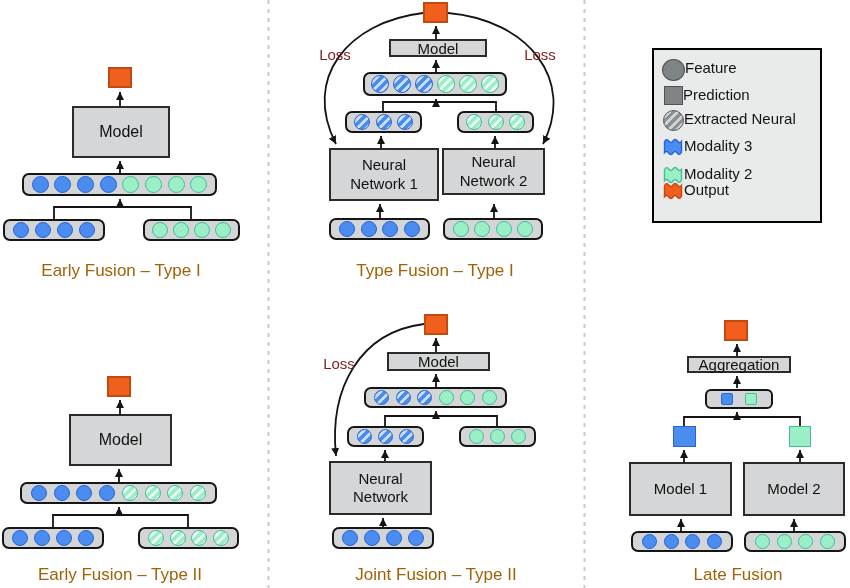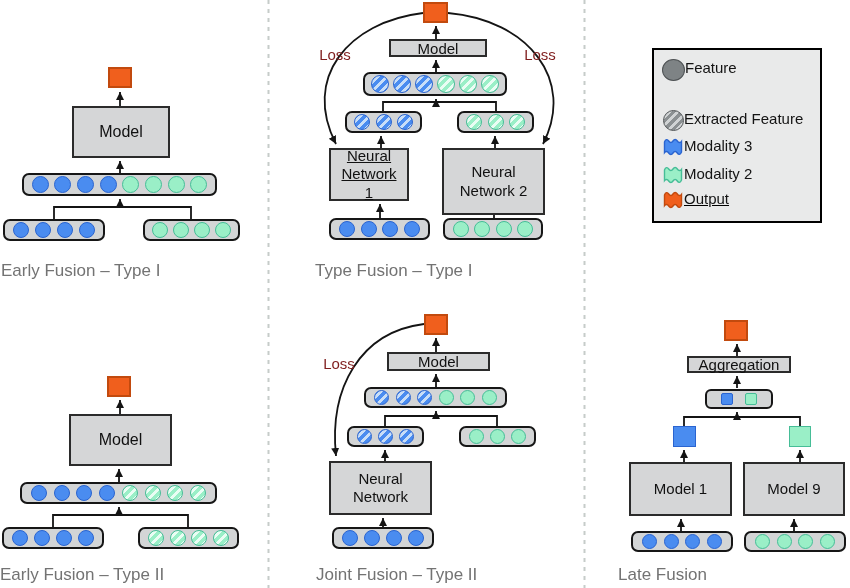--- a/index.html
+++ b/index.html
@@ -18,21 +18,21 @@
   .cell.m1{background:var(--modality1-fill);border-color:var(--modality1-border);}
   .cell.m2{background:var(--modality2-fill);border-color:var(--modality2-border);}
   .cell.m1x{background:repeating-linear-gradient(135deg,var(--modality1-fill) 0 3.2px,var(--modality1-hatch-light) 3.2px 6.2px);border-color:var(--modality1-border);}
   .cell.m2x{background:repeating-linear-gradient(135deg,var(--modality2-fill) 0 3.2px,var(--modality2-hatch-light) 3.2px 6.2px);border-color:var(--modality2-border);}
   
   .osq{background:var(--output-fill);border:2px solid var(--output-border);}
   .psq{border:1.5px solid;}
   .psq.m1{background:var(--modality1-fill);border-color:var(--modality1-border);}
   .psq.m2{background:var(--modality2-fill);border-color:var(--modality2-border);}
   
-  .caption{font-size:17px;color:#737373;text-align:left;}
+  .caption{font-size:17px;color:#a16207;text-align:center;}
   .loss{font-size:15px;color:#7f1d1d;text-align:center;}
   
   .legend{background:var(--legend-fill);border:2px solid var(--legend-border);}
   .lrow{position:absolute;left:8px;display:flex;align-items:flex-start;height:24px;}
   .ltext{font-size:15px;color:#141414;white-space:nowrap;}
   .lswatch{flex:none;}
   .lcirc{width:23px;height:22px;border-radius:50%;background:var(--feature-gray-fill);border:1.5px solid var(--feature-gray-border);box-sizing:border-box;}
   .lsq{width:19px;height:19px;background:var(--feature-gray-fill);border:1.5px solid var(--feature-gray-border);box-sizing:border-box;margin-left:2px;}
   .lcircx{width:21px;height:21px;border-radius:50%;background:repeating-linear-gradient(135deg,#8b9092 0 3px,var(--hatch-gray-light) 3px 6px);border:1.5px solid var(--feature-gray-border);box-sizing:border-box;margin-left:1px;}
 </style>
@@ -136,22 +136,22 @@
     <div class="abs frow" style="left:345px;top:111px;width:77px;height:22px;">
         <span class="cell m1x"></span>
         <span class="cell m1x"></span>
         <span class="cell m1x"></span>
       </div>
     <div class="abs frow" style="left:457px;top:111px;width:77px;height:22px;">
         <span class="cell m2x"></span>
         <span class="cell m2x"></span>
         <span class="cell m2x"></span>
       </div>
-    <div class="abs box nn" style="left:329px;top:148px;width:80px;height:53px;text-decoration:underline;">Neural Network 1</div>
-    <div class="abs box nn" style="left:442px;top:148px;width:103px;height:67px;">Neural Network 2</div>
+    <div class="abs box nn" style="left:329px;top:148px;width:110px;height:53px;">Neural Network 1</div>
+    <div class="abs box nn" style="left:442px;top:148px;width:103px;height:47px;">Neural Network 2</div>
     <div class="abs frow" style="left:329px;top:218px;width:101px;height:22px;">
         <span class="cell m1"></span>
         <span class="cell m1"></span>
         <span class="cell m1"></span>
         <span class="cell m1"></span>
       </div>
     <div class="abs frow" style="left:443px;top:218px;width:100px;height:22px;">
         <span class="cell m2"></span>
         <span class="cell m2"></span>
         <span class="cell m2"></span>
@@ -159,37 +159,41 @@
       </div>
     <div class="abs caption" style="left:315px;top:261px;width:240px;">Type Fusion – Type I</div>
   </section>
 
   <section>
     <div class="abs legend" style="left:652px;top:48px;width:170px;height:175px;">
       <div class="lrow" style="top:9px;">
         <span class="lswatch lcirc"></span>
         <span class="ltext">Feature</span>
       </div>
+      <div class="lrow" style="top:36px;">
+        <span class="lswatch lsq"></span>
+        <span class="ltext">Prediction</span>
+      </div>
       <div class="lrow" style="top:60px;">
         <span class="lswatch lcircx"></span>
-        <span class="ltext">Extracted Feature</span>
+        <span class="ltext">Extracted Neural</span>
       </div>
       <div class="lrow" style="top:87px;">
         <span class="lswatch"><svg width="22" height="20" viewBox="0 0 22 20">
               <path d="M2.5,5 C3.6,2 5.4,2 6.7,4 C8,6 9.7,6 11,4 C12.3,2 14,2 15.3,4 C16.6,6 18.3,6 19.5,4.4 L19.5,15 C18.3,18 16.6,18 15.3,16 C14,14 12.3,14 11,16 C9.7,18 8,18 6.7,16 C5.4,14 3.6,14 2.5,15.6 Z" fill="#4a8cf0" stroke="#2a64d0" stroke-width="1.4"></path>
             </svg></span>
         <span class="ltext">Modality 3</span>
       </div>
       <div class="lrow" style="top:115px;">
         <span class="lswatch"><svg width="22" height="20" viewBox="0 0 22 20">
               <path d="M2.5,5 C3.6,2 5.4,2 6.7,4 C8,6 9.7,6 11,4 C12.3,2 14,2 15.3,4 C16.6,6 18.3,6 19.5,4.4 L19.5,15 C18.3,18 16.6,18 15.3,16 C14,14 12.3,14 11,16 C9.7,18 8,18 6.7,16 C5.4,14 3.6,14 2.5,15.6 Z" fill="#9aefc7" stroke="#46bd97" stroke-width="1.4"></path>
             </svg></span>
         <span class="ltext">Modality 2</span>
       </div>
-      <div class="lrow" style="top:140px;text-decoration:underline;">
+      <div class="lrow" style="top:131px;">
         <span class="lswatch"><svg width="22" height="20" viewBox="0 0 22 20">
               <path d="M2.5,5 C3.6,2 5.4,2 6.7,4 C8,6 9.7,6 11,4 C12.3,2 14,2 15.3,4 C16.6,6 18.3,6 19.5,4.4 L19.5,15 C18.3,18 16.6,18 15.3,16 C14,14 12.3,14 11,16 C9.7,18 8,18 6.7,16 C5.4,14 3.6,14 2.5,15.6 Z" fill="#f05f1d" stroke="#c24a0e" stroke-width="1.4"></path>
             </svg></span>
         <span class="ltext">Output</span>
       </div>
     </div>
   </section>
 
   <section>
     <div class="abs osq" style="left:107px;top:376px;width:24px;height:21px;"></div>
@@ -254,21 +258,21 @@
   <section>
     <div class="abs osq" style="left:724px;top:320px;width:24px;height:21px;"></div>
     <div class="abs box bar" style="left:687px;top:356px;width:104px;height:17px;">Aggregation</div>
     <div class="abs frow" style="left:705px;top:389px;width:68px;height:20px;border-radius:6px;">
         <span class="cell m1 square"></span>
         <span class="cell m2 square"></span>
       </div>
     <div class="abs psq m1" style="left:673px;top:426px;width:23px;height:21px;"></div>
     <div class="abs psq m2" style="left:789px;top:426px;width:22px;height:21px;"></div>
     <div class="abs box nn" style="left:629px;top:462px;width:103px;height:54px;">Model 1</div>
-    <div class="abs box nn" style="left:743px;top:462px;width:102px;height:54px;">Model 9</div>
+    <div class="abs box nn" style="left:743px;top:462px;width:102px;height:54px;">Model 2</div>
     <div class="abs frow" style="left:631px;top:531px;width:102px;height:21px;">
         <span class="cell m1"></span>
         <span class="cell m1"></span>
         <span class="cell m1"></span>
         <span class="cell m1"></span>
       </div>
     <div class="abs frow" style="left:744px;top:531px;width:102px;height:21px;">
         <span class="cell m2"></span>
         <span class="cell m2"></span>
         <span class="cell m2"></span>

